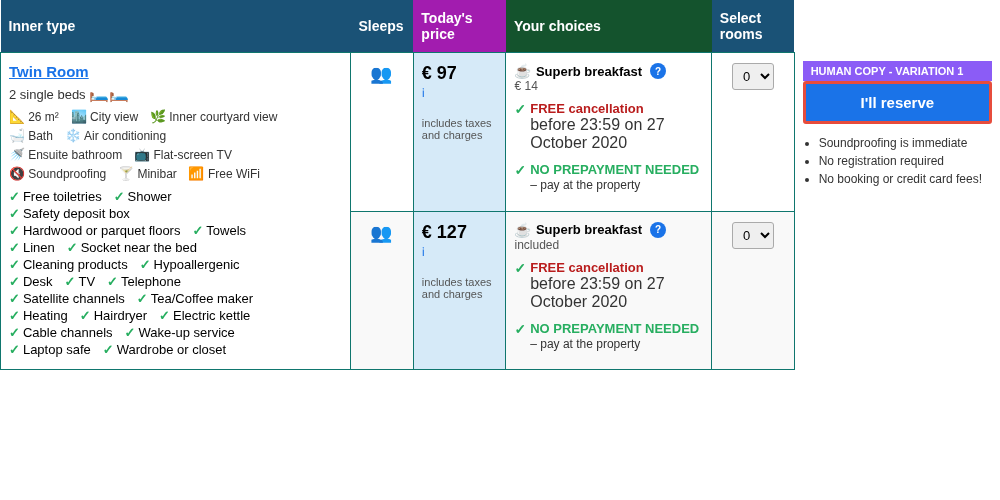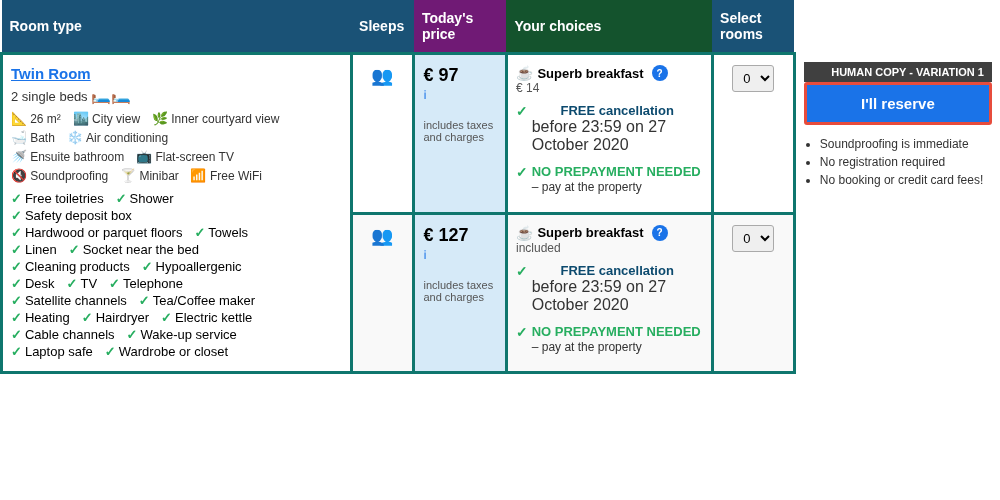--- a/index.html
+++ b/index.html
@@ -1,25 +1,25 @@
 <!DOCTYPE html>
 <html><head>
   <meta charset="utf-8">
   <style>
     * { box-sizing: border-box; margin: 0; padding: 0; }
     body { font-family: Arial, sans-serif; font-size: 13px; background: #fff; width: 1000px; }
 
     table { width: 100%; border-collapse: collapse; }
     thead tr { background: #1a5276; color: #fff; }
     thead th { padding: 10px 8px; text-align: left; font-size: 14px; font-weight: bold; vertical-align: middle; }
-    thead th.today-price { background: #701a75; }
+    thead th.today-price { background: #a21caf; }
     thead th.your-choices { background: #14532d; }
     thead th.select-rooms { background: #1a5276; }
 
-    tbody tr td { border: 3px solid #0f766e; vertical-align: top; padding: 10px 8px; }
+    tbody tr td { border: 1px solid #0f766e; vertical-align: top; padding: 10px 8px; }
     tbody tr:nth-child(odd) td { background: #fff; }
     tbody tr:nth-child(even) td { background: #f9f9f9; }
 
     .room-type-cell { width: 340px; }
     .sleeps-cell { width: 60px; text-align: center; }
     .price-cell { width: 90px; background: #d6eaf8 !important; }
     .choices-cell { width: 200px; }
     .select-cell { width: 80px; text-align: center; }
     .sidebar-cell { width: 200px; border: none !important; background: #fff !important; vertical-align: top; padding: 8px; }
 
@@ -36,49 +36,49 @@
     .check-row { display: flex; flex-wrap: wrap; margin-bottom: 2px; }
 
     .price-amount { font-size: 18px; font-weight: bold; color: #000; }
     .price-note { font-size: 11px; color: #555; margin-top: 16px; }
     .info-icon { color: #1a73e8; font-size: 12px; cursor: pointer; }
 
     .breakfast-label { display: flex; align-items: center; gap: 4px; font-weight: bold; color: #000; font-size: 13px; }
     .breakfast-icon { font-size: 14px; }
     .breakfast-price { font-size: 12px; color: #555; }
 
-    .free-cancel { color: #0c4a6e; font-weight: bold; font-size: 13px; text-align: center; }
+    .free-cancel { color: #b91c1c; font-weight: bold; font-size: 13px; }
     .free-cancel-detail { font-size: 16px; color: #333; margin-bottom: 6px; }
     .no-prepay { color: #27ae60; font-weight: bold; font-size: 13px; }
     .no-prepay-detail { font-size: 12px; color: #333; }
     .green-check-label { display: flex; align-items: flex-start; gap: 4px; margin-bottom: 4px; }
     .green-check-label .gc { color: #27ae60; font-weight: bold; font-size: 14px; }
 
     select { padding: 4px 6px; font-size: 13px; border: 1px solid #aaa; border-radius: 3px; }
 
     .reserve-btn-container { margin-bottom: 12px; }
-    .variation-badge { background: #404040; color: #fff; font-size: 11px; font-weight: bold; padding: 4px 8px; text-align: right; }
+    .variation-badge { background: #8b5cf6; color: #fff; font-size: 11px; font-weight: bold; padding: 4px 8px; text-align: left; }
     .reserve-btn { background: #1a73e8; color: #fff; font-size: 15px; font-weight: bold; padding: 10px 16px; width: 100%; border: none; cursor: pointer; border-radius: 3px; border: 3px solid #e74c3c; }
 
     .bullet-list { list-style: disc; padding-left: 16px; font-size: 12px; color: #333; }
     .bullet-list li { margin-bottom: 4px; }
 
     .bed-icon { font-size: 16px; }
 
     .help-icon { display: inline-flex; align-items: center; justify-content: center; width: 16px; height: 16px; border-radius: 50%; background: #1a73e8; color: #fff; font-size: 10px; font-weight: bold; cursor: pointer; margin-left: 4px; }
 
     .included-text { font-size: 12px; color: #555; margin-bottom: 2px; }
   </style>
 </head>
 <body>
 
 <table>
   <thead>
     <tr>
-      <th>Room type</th>
+      <th>Inner type</th>
       <th>Sleeps</th>
       <th class="today-price">Today's price</th>
       <th class="your-choices">Your choices</th>
       <th class="select-rooms">Select rooms</th>
       <th style="background:#fff; border:none;"></th>
     </tr>
   </thead>
   <tbody>
 
     <tr>

